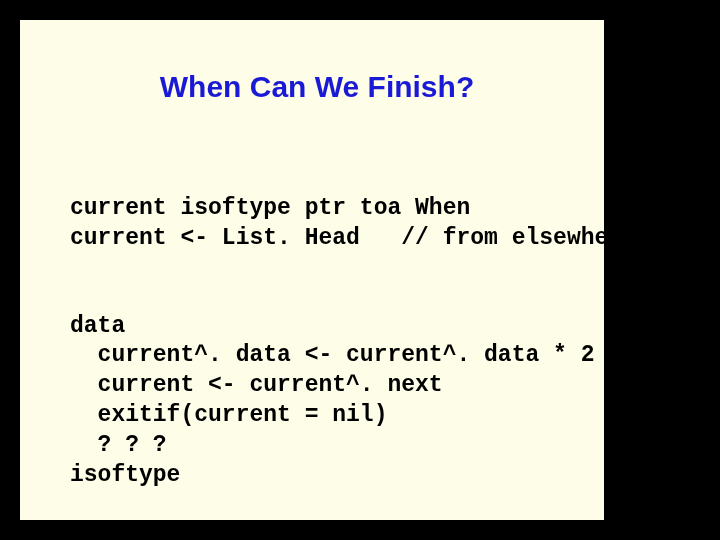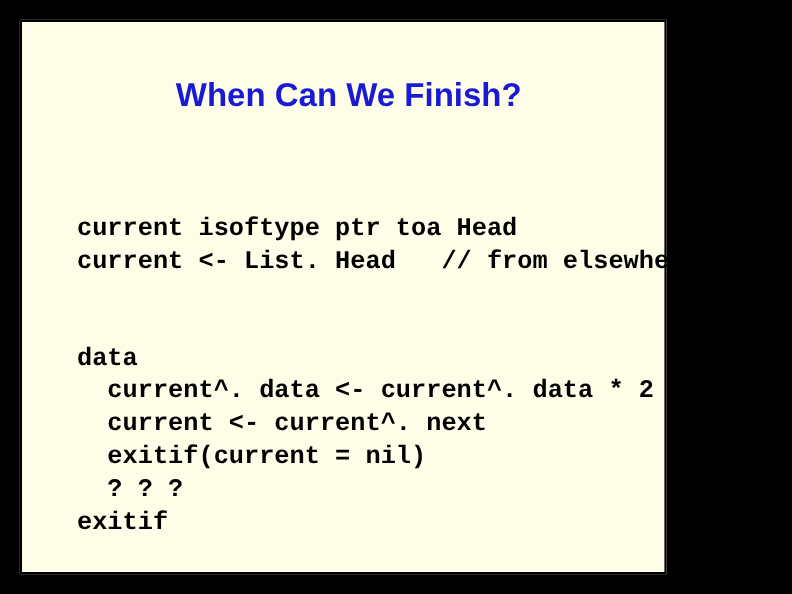--- a/index.html
+++ b/index.html
@@ -46,24 +46,24 @@
   }
 </style>
 </head>
 <body>
 
 <div class="slide-outer">
   <div class="slide-inner">
     <div class="title">When Can We Finish?</div>
 
     <div class="codeblock">
-<span>current isoftype ptr toa Head</span>
+<span>current isoftype ptr toa When</span>
 <span>current &lt;- List. Head   // from elsewhere</span>
 <div class="spacer"></div>
 <span>data</span>
 <span>  current^. data &lt;- current^. data * 2</span>
 <span>  current &lt;- current^. next</span>
 <span>  exitif(current = nil)</span>
 <span>  ? ? ?</span>
-<span>exitif</span>
+<span>isoftype</span>
     </div>
   </div>
 </div>
 
 </body></html>

